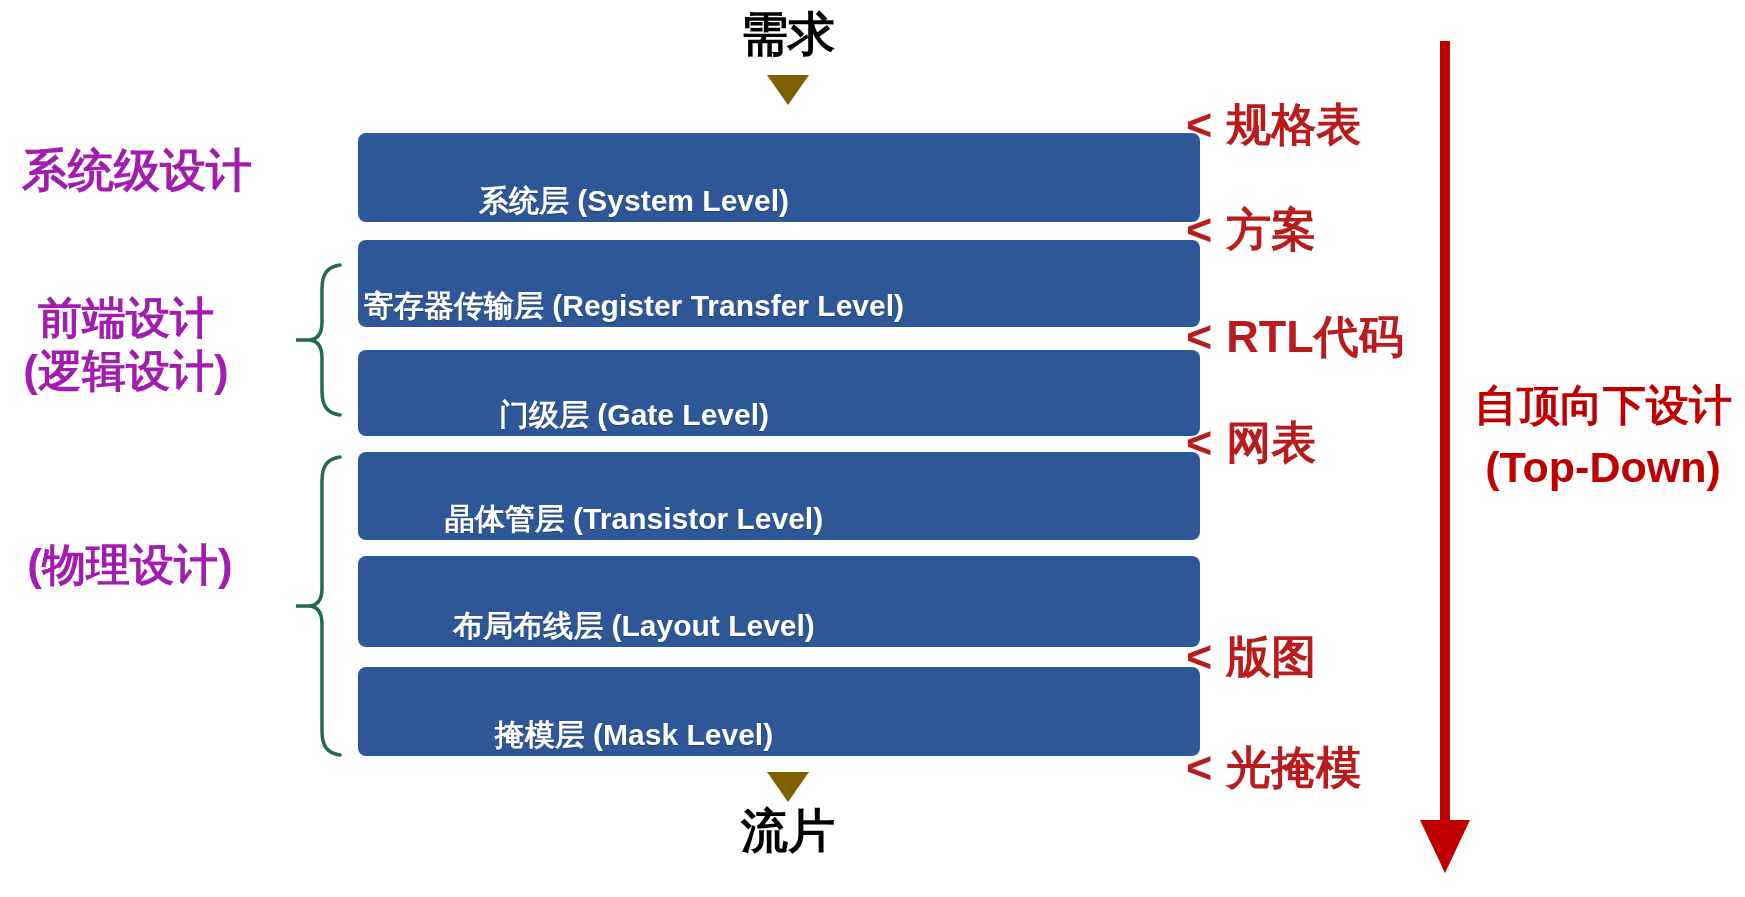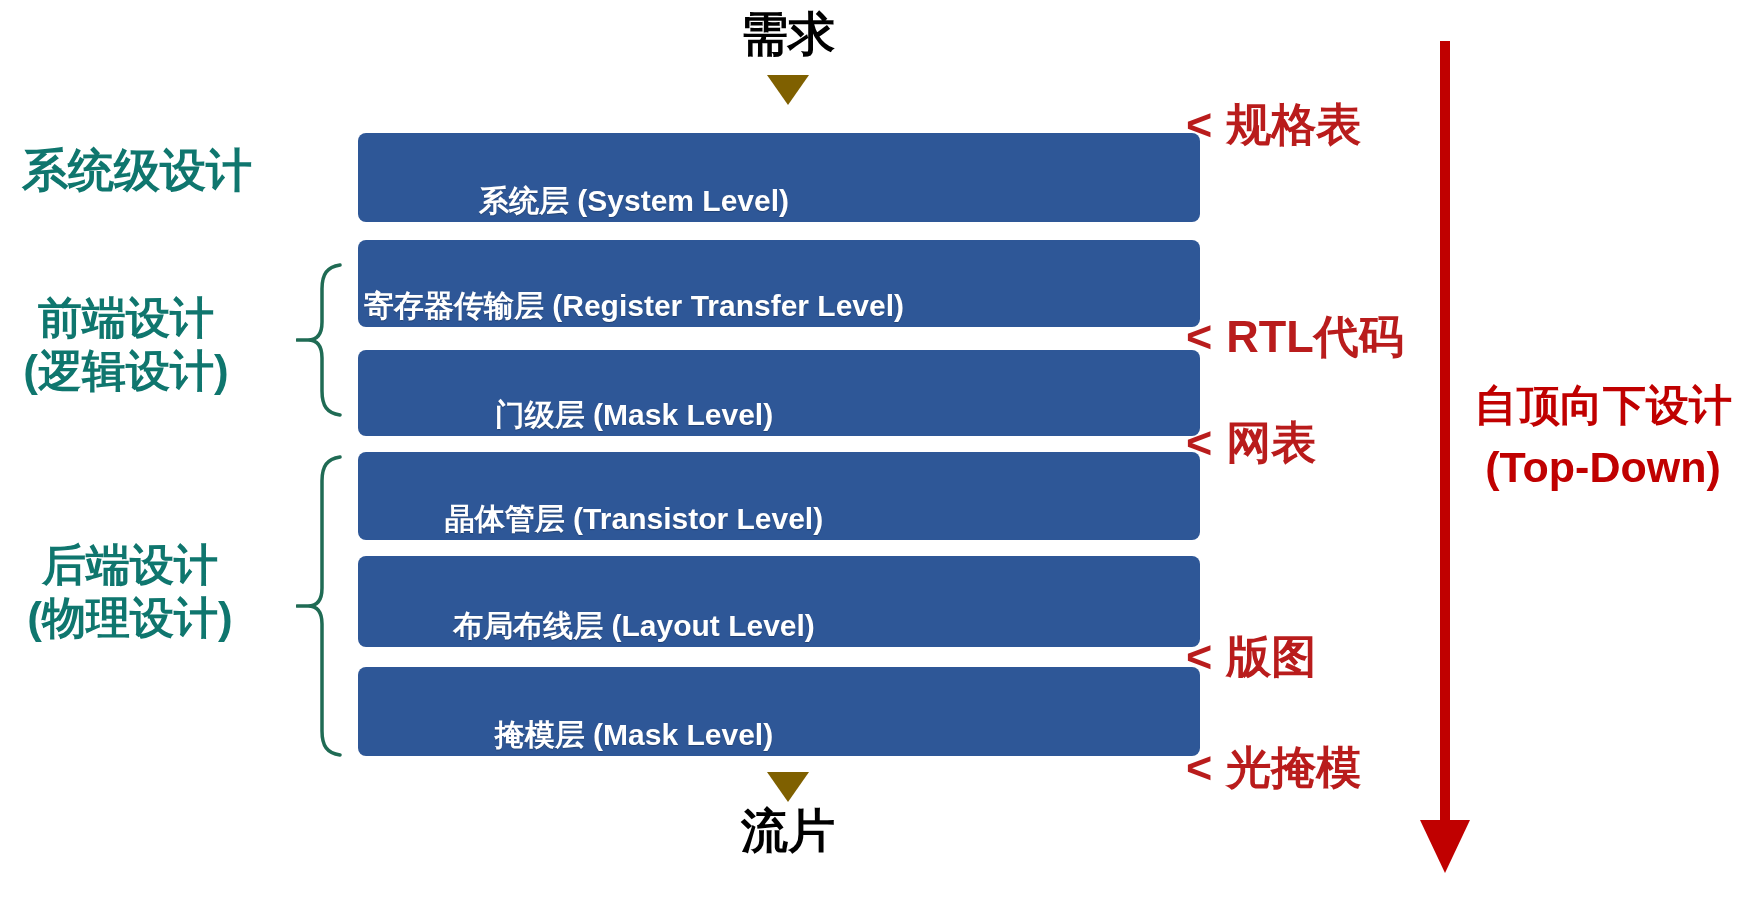--- a/index.html
+++ b/index.html
@@ -11,21 +11,21 @@
 
   .tri-down{position:absolute;width:0;height:0;border-left:21px solid transparent;
             border-right:21px solid transparent;border-top:30px solid #7f6000;}
 
   .level-box{position:absolute;left:358px;width:842px;height:88px;background:#2e5797;
              border-radius:8px;display:flex;align-items:flex-end;justify-content:center;
              padding-right:290px;box-sizing:border-box;}
   .level-box span{color:#ffffff;font-size:30px;font-weight:bold;white-space:nowrap;
                   text-shadow:0 1px 1px rgba(0,0,0,0.25);}
 
-  .stage-label{position:absolute;color:#0f766e;font-weight:bold;text-align:center;
+  .stage-label{position:absolute;color:#a21caf;font-weight:bold;text-align:center;
                font-size:44px;line-height:53px;white-space:nowrap;width:250px;}
   .stage-label.first{font-size:46px;line-height:52px;}
 
   .brace{position:absolute;left:296px;}
   .brace path{stroke:#1f6b54;stroke-width:3.5;fill:none;stroke-linecap:round;}
 
   .deliverable{position:absolute;left:1186px;color:#b91c1c;font-weight:bold;font-size:45px;
                line-height:50px;white-space:nowrap;}
   .deliverable .marker{margin-right:14px;}
 
@@ -45,21 +45,21 @@
   <div class="flow-cap" style="left:788px;top:8px;">需求</div>
   <div class="tri-down" style="left:767px;top:75px;"></div>
 
   <div class="level-box" style="top:133px;height:89px;">
     <span>系统层 (System Level)</span>
   </div>
   <div class="level-box" style="top:240px;height:87px;">
     <span>寄存器传输层 (Register Transfer Level)</span>
   </div>
   <div class="level-box" style="top:350px;height:86px;">
-    <span>门级层 (Mask Level)</span>
+    <span>门级层 (Gate Level)</span>
   </div>
   <div class="level-box" style="top:452px;height:88px;">
     <span>晶体管层 (Transistor Level)</span>
   </div>
   <div class="level-box" style="top:556px;height:91px;">
     <span>布局布线层 (Layout Level)</span>
   </div>
   <div class="level-box" style="top:667px;height:89px;">
     <span>掩模层 (Mask Level)</span>
   </div>
@@ -68,33 +68,35 @@
   <div class="flow-cap" style="left:788px;top:805px;">流片</div>
 
   <div class="stage-label first" style="left:12px;top:144px;">
     <div>系统级设计</div>
   </div>
   <div class="stage-label" style="left:1px;top:291px;">
     <div>前端设计</div>
     <div>(逻辑设计)</div>
   </div>
   <div class="stage-label" style="left:5px;top:538px;">
-    <div>后端设计</div>
     <div>(物理设计)</div>
   </div>
 
   <svg class="brace" style="top:261px;" width="46" height="158" viewBox="0 0 46 158">
     <path d="M44 4 C31 6 26 13 26 28 L26 61 C26 72 22 79 12 79 L1 79 M12 79 C22 79 26 86 26 97 L26 130 C26 145 31 152 44 154"></path>
   </svg>
   <svg class="brace" style="top:453px;" width="46" height="306" viewBox="0 0 46 306">
     <path d="M44 4 C31 6 26 13 26 28 L26 135 C26 146 22 153 12 153 L1 153 M12 153 C22 153 26 160 26 171 L26 278 C26 293 31 300 44 302"></path>
   </svg>
 
   <div class="deliverable" style="top:100px;">
     <span class="marker">&lt;</span><span>规格表</span>
+  </div>
+  <div class="deliverable" style="top:205px;">
+    <span class="marker">&lt;</span><span>方案</span>
   </div>
   <div class="deliverable" style="top:312px;">
     <span class="marker">&lt;</span><span>RTL代码</span>
   </div>
   <div class="deliverable" style="top:632px;">
     <span class="marker">&lt;</span><span>版图</span>
   </div>
   <div class="deliverable" style="top:418px;">
     <span class="marker">&lt;</span><span>网表</span>
   </div>

